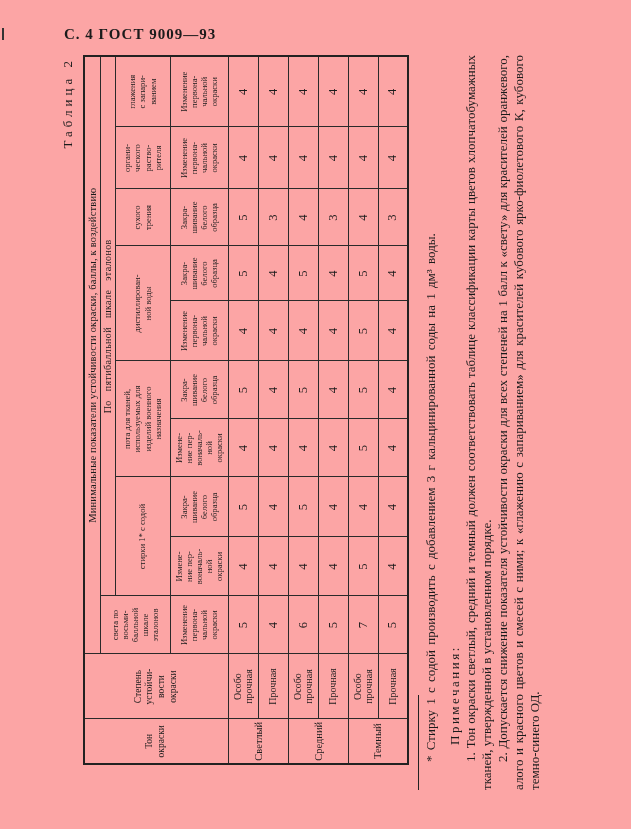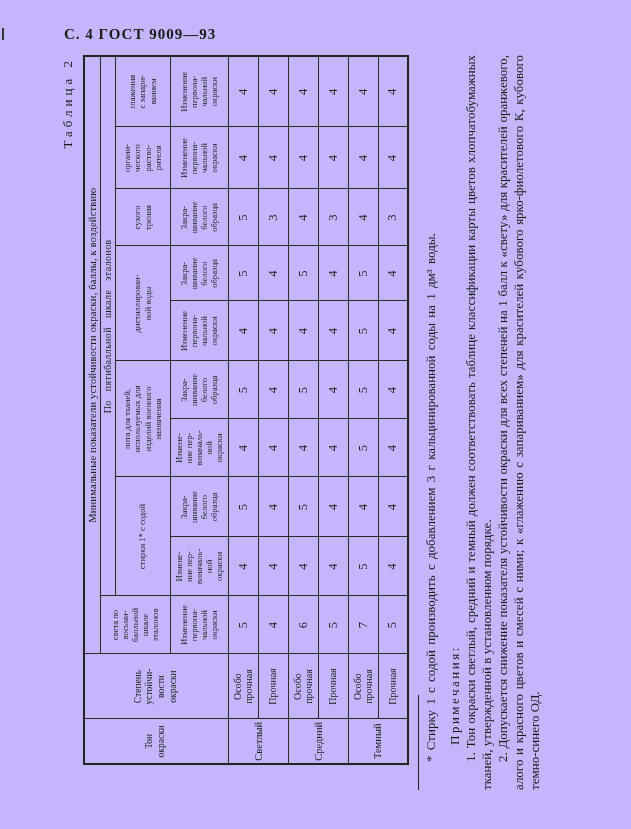--- a/index.html
+++ b/index.html
@@ -1,17 +1,17 @@
 <!DOCTYPE html>
 <html><head>
 <meta charset="utf-8">
 <style>
   html,body{margin:0;padding:0;background:#e8e8e8;}
   .page{
-    position:relative; width:631px; height:829px; background:#c4b5fd;
+    position:relative; width:631px; height:829px; background:#fca5a5;
     overflow:hidden; font-family:"Liberation Serif","DejaVu Serif",serif;
     color:#1b1b1b;
   }
   .page-header{
     position:absolute; left:64px; top:26px;
     font-size:15px; font-weight:bold; letter-spacing:1px; white-space:nowrap;
   }
   .artifact{position:absolute; background:#333;}
   .rotated{
     position:absolute; left:60px; top:55px; width:735px; height:530px;

